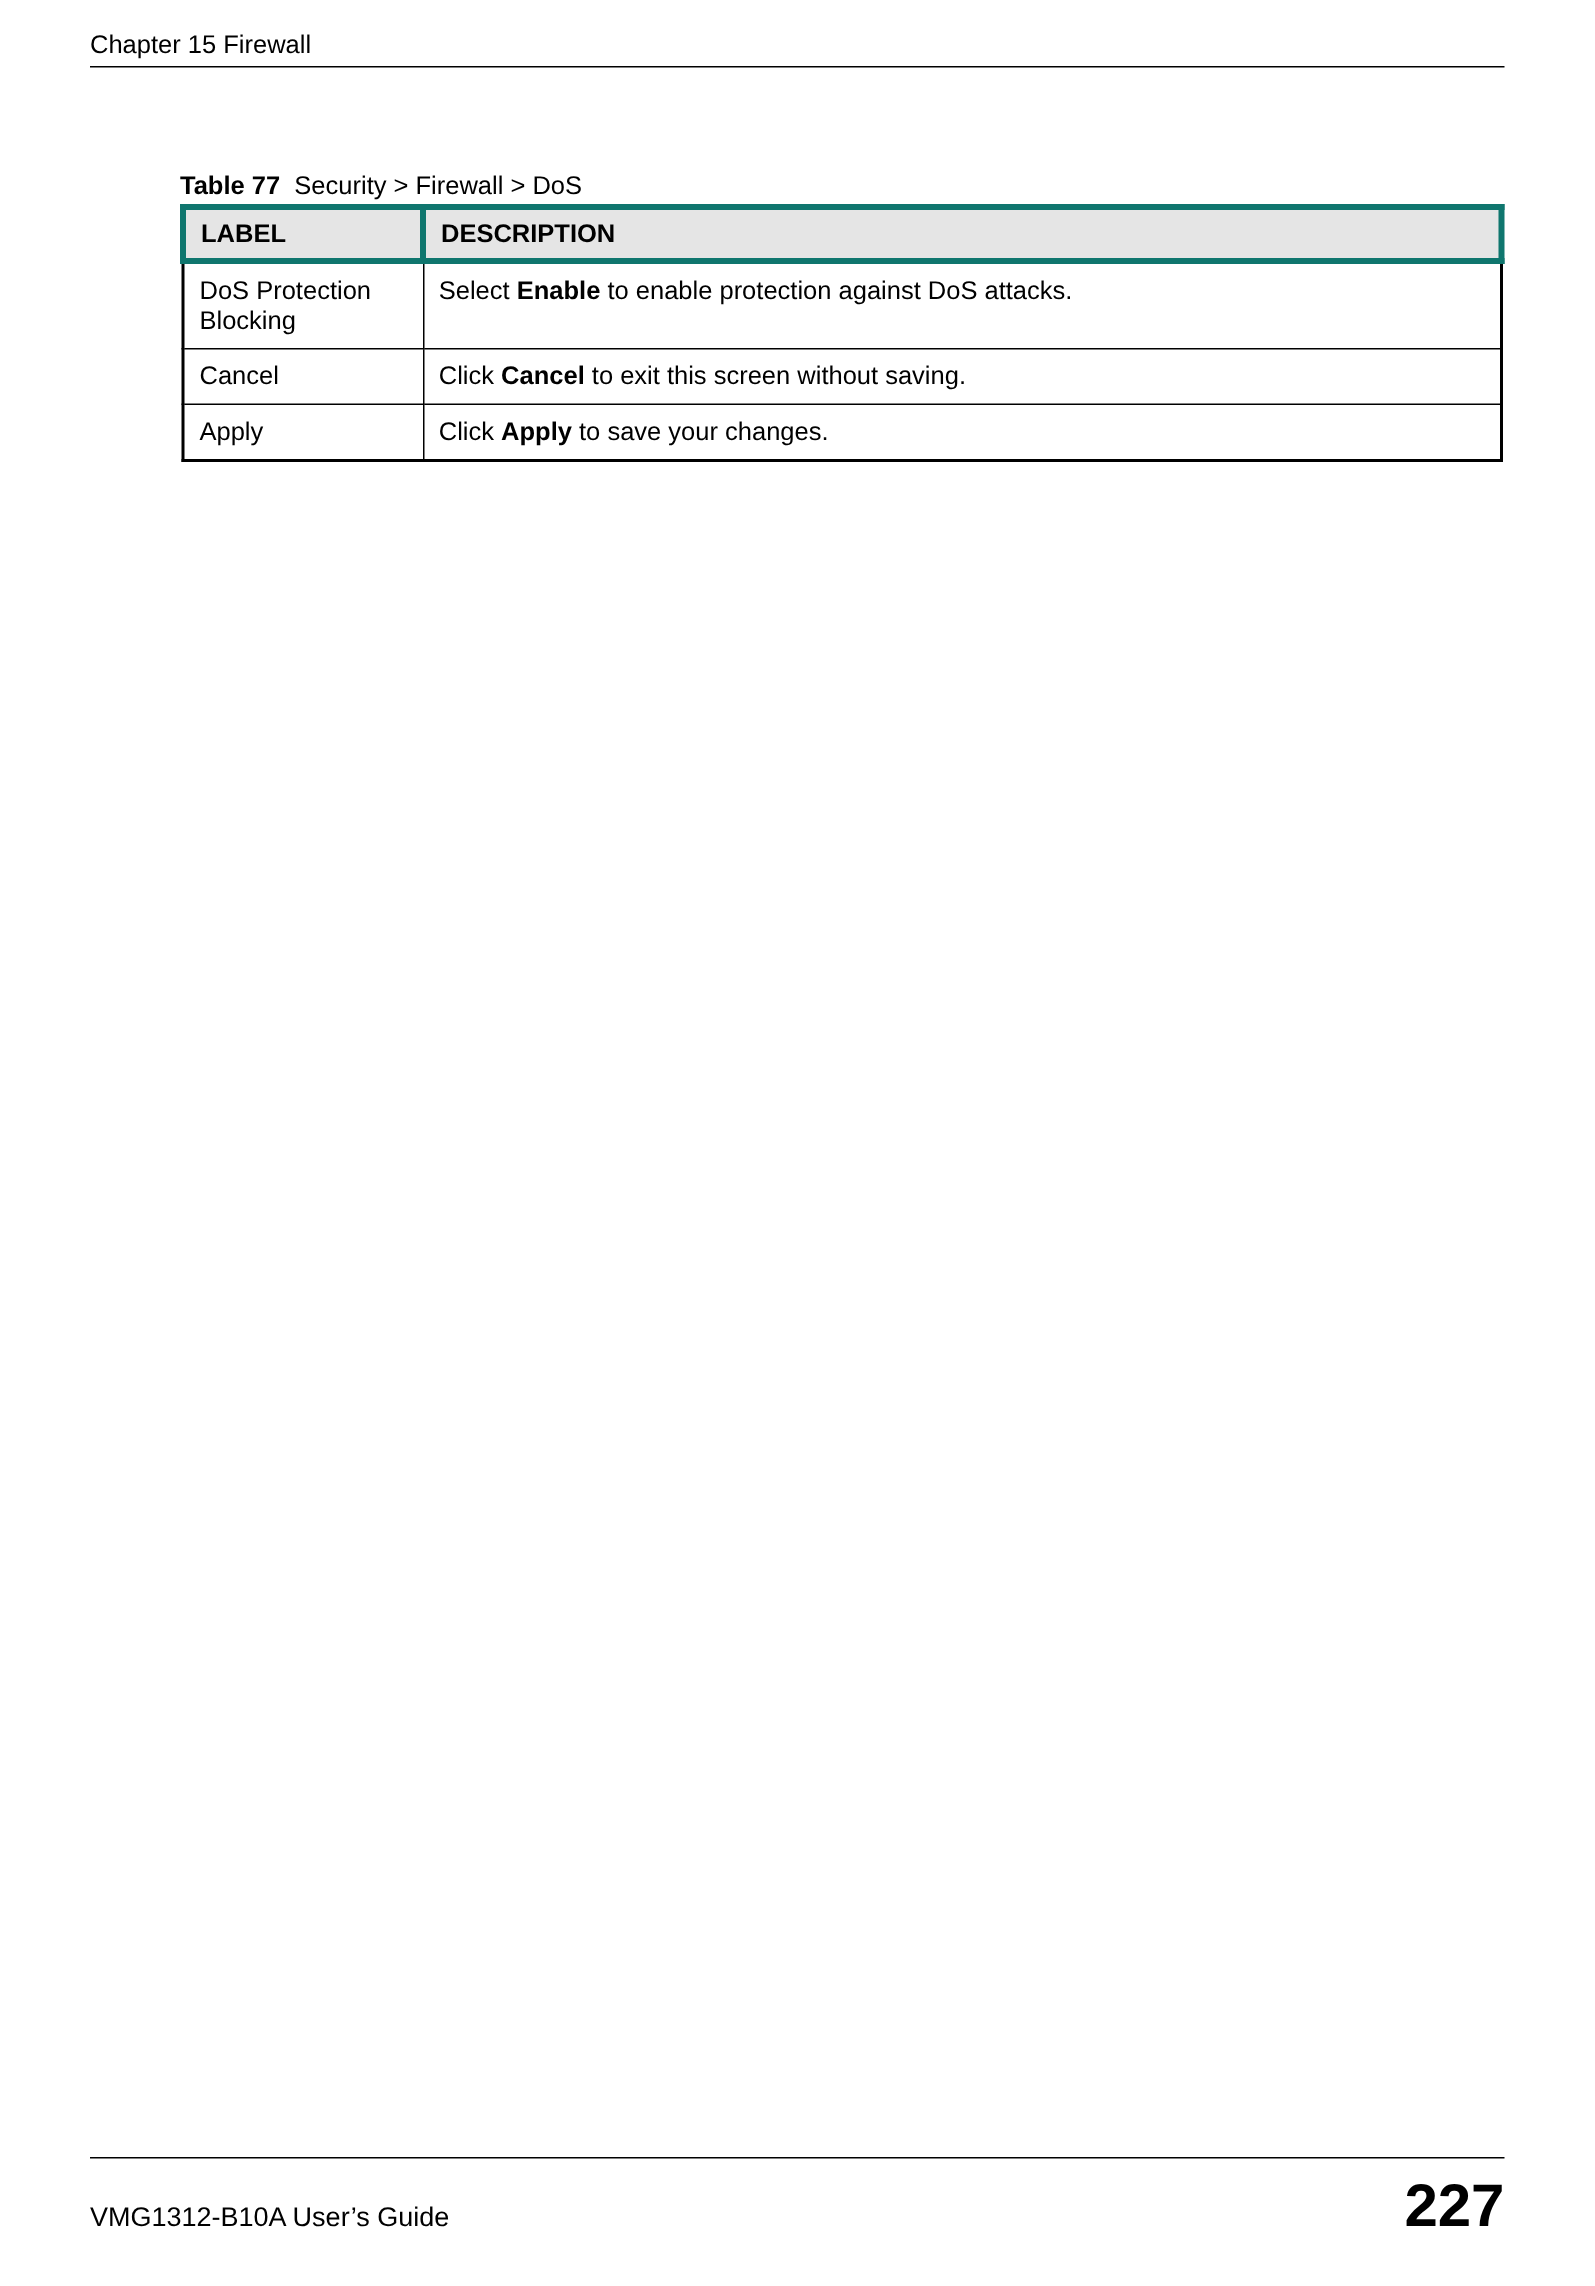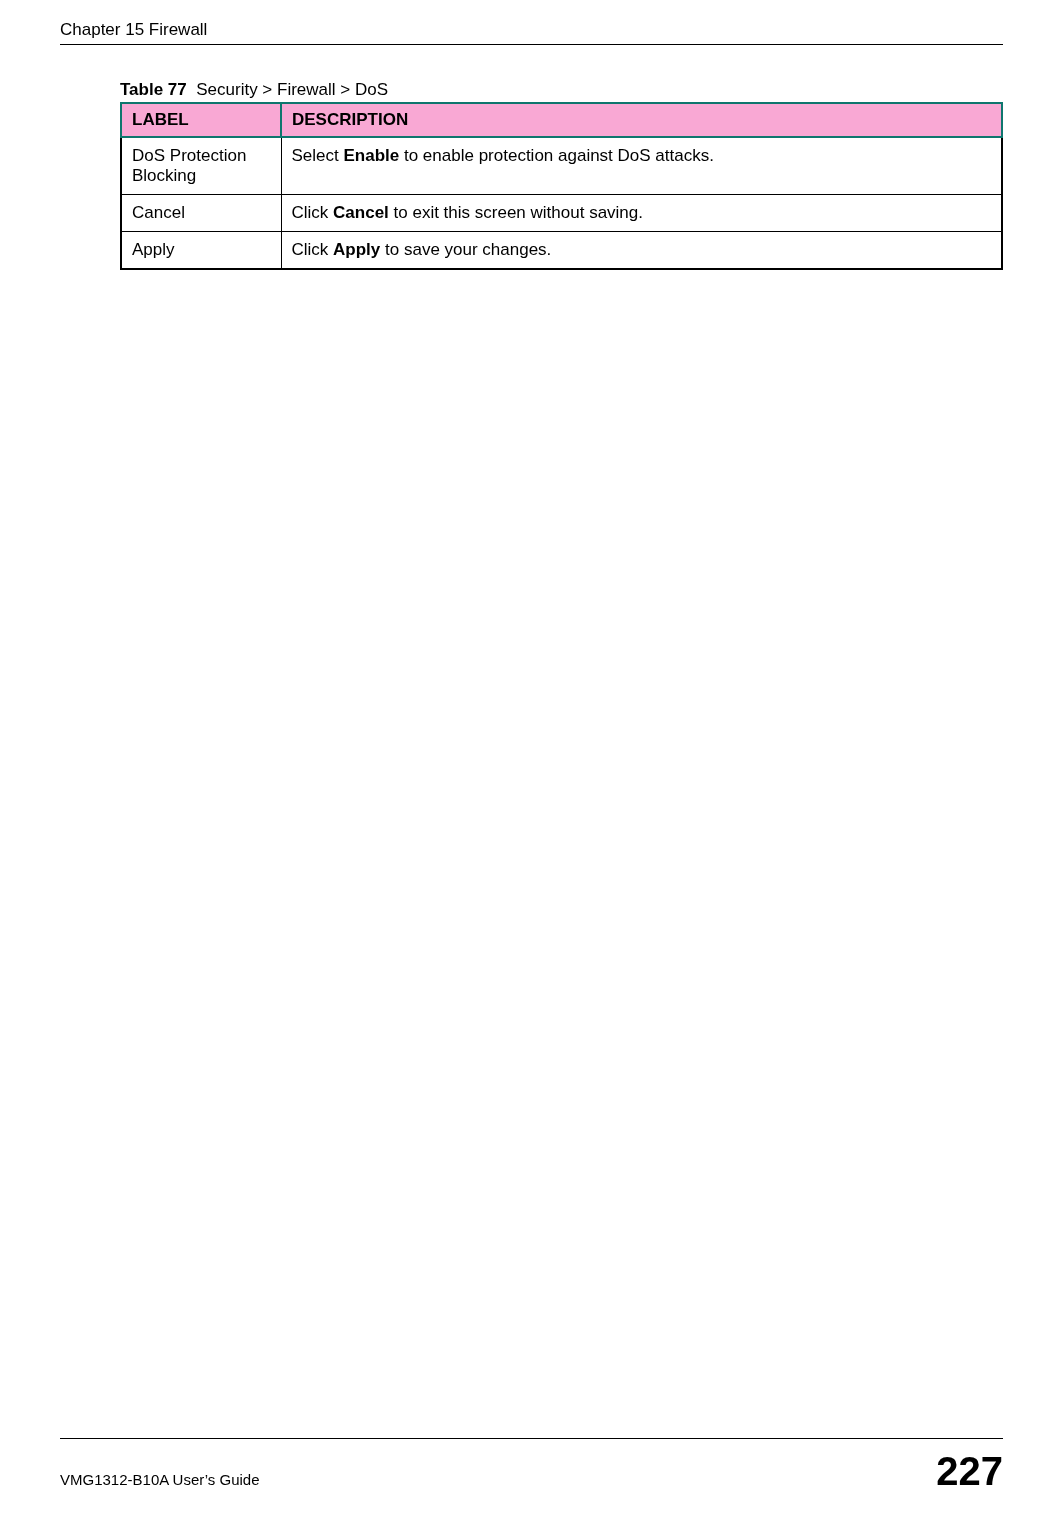--- a/index.html
+++ b/index.html
@@ -32,55 +32,56 @@
       padding-left: 60px;
       flex: 1;
     }
     .intro-text {
       font-size: 18px;
       margin-bottom: 22px;
     }
     .table-caption {
       font-size: 17px;
       margin-bottom: 2px;
+      margin-top: 34px;
     }
     .table-caption .tbl-num {
       font-weight: bold;
     }
     table.data-table {
       width: 100%;
       border-collapse: collapse;
       border: 2px solid #000;
       font-size: 17px;
     }
     table.data-table th {
-      background: #f9a8d4;
+      background: #e5e5e5;
       text-align: left;
       padding: 6px 10px;
-      border: 2px solid #0f766e;
+      border: 4px solid #0f766e;
       font-weight: bold;
     }
     table.data-table td {
       padding: 8px 10px;
       border: 1px solid #000;
       vertical-align: top;
     }
     table.data-table th:first-child,
     table.data-table td:first-child {
       width: 160px;
     }
     .footer {
       border-top: 1.5px solid #000;
       padding-top: 10px;
       display: flex;
       justify-content: space-between;
       align-items: baseline;
     }
     .footer-left {
-      font-size: 15px;
+      font-size: 18px;
     }
     .footer-right {
       font-size: 40px;
       font-weight: bold;
     }
     b { font-weight: bold; }
   </style>
 </head>
 <body>
 

